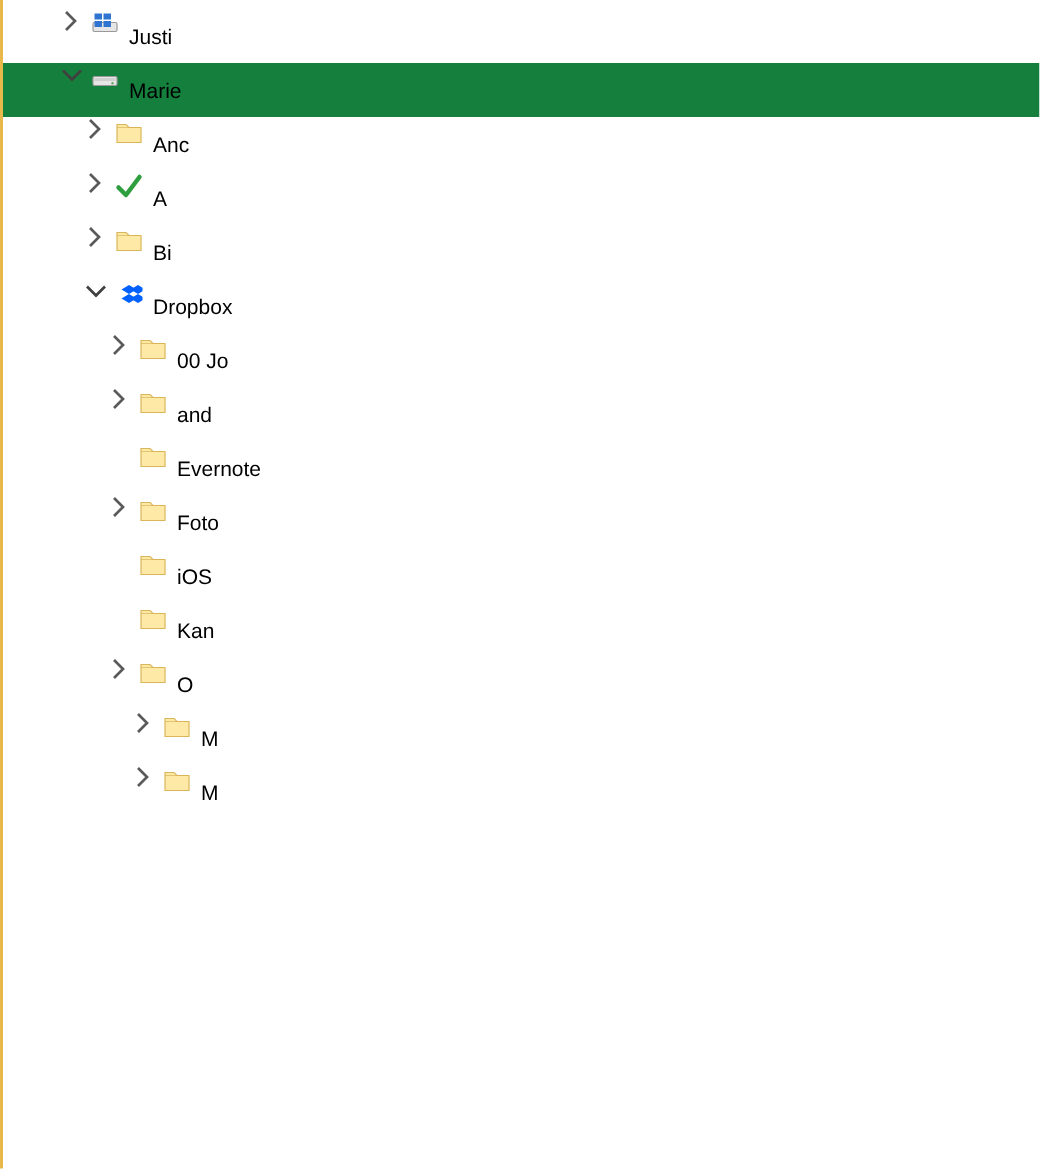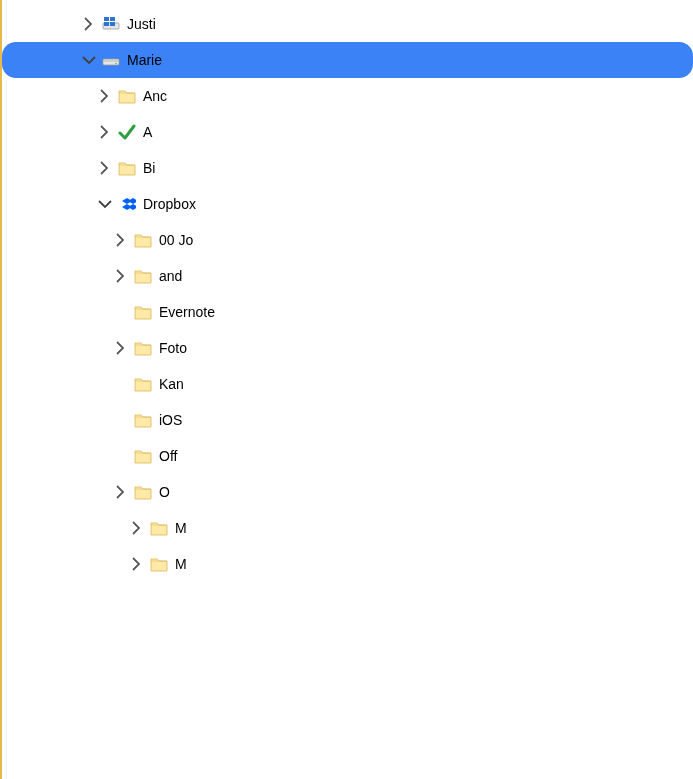--- a/index.html
+++ b/index.html
@@ -11,29 +11,26 @@
       width: 693px;
       height: 779px;
       border-left: 2px solid #e8b84a;
       overflow: hidden;
     }
     .tree {
       padding-top: 6px;
     }
     .row {
       display: flex;
-      align-items: center;
       height: 36px;
       cursor: pointer;
       white-space: nowrap;
-      padding-left: 41px;
     }
     .row.selected {
-      background: #3b82f6;
-      border-radius: 14px;
+      background: #15803d;
     }
     .indent {
       display: inline-block;
       flex-shrink: 0;
     }
     .chev {
       width: 16px;
       height: 16px;
       display: flex;
       align-items: center;
@@ -198,41 +195,31 @@
       <span class="label">Foto</span>
     </div>
     <div class="row">
       <span class="indent" style="width: 70px;"></span>
       <span class="chev blank"></span>
       <span class="icon">
         <svg width="18" height="18" viewBox="0 0 18 18">
           <use href="#sv-folder"></use>
         </svg>
       </span>
+      <span class="label">iOS</span>
+    </div>
+    <div class="row">
+      <span class="indent" style="width: 70px;"></span>
+      <span class="chev blank"></span>
+      <span class="icon">
+        <svg width="18" height="18" viewBox="0 0 18 18">
+          <use href="#sv-folder"></use>
+        </svg>
+      </span>
       <span class="label">Kan</span>
-    </div>
-    <div class="row">
-      <span class="indent" style="width: 70px;"></span>
-      <span class="chev blank"></span>
-      <span class="icon">
-        <svg width="18" height="18" viewBox="0 0 18 18">
-          <use href="#sv-folder"></use>
-        </svg>
-      </span>
-      <span class="label">iOS</span>
-    </div>
-    <div class="row">
-      <span class="indent" style="width: 70px;"></span>
-      <span class="chev blank"></span>
-      <span class="icon">
-        <svg width="18" height="18" viewBox="0 0 18 18">
-          <use href="#sv-folder"></use>
-        </svg>
-      </span>
-      <span class="label">Off</span>
     </div>
     <div class="row">
       <span class="indent" style="width: 70px;"></span>
       <span class="chev">
         <svg width="16" height="16" viewBox="0 0 16 16">
           <use href="#sv-chev-right"></use>
         </svg>
       </span>
       <span class="icon">
         <svg width="18" height="18" viewBox="0 0 18 18">

